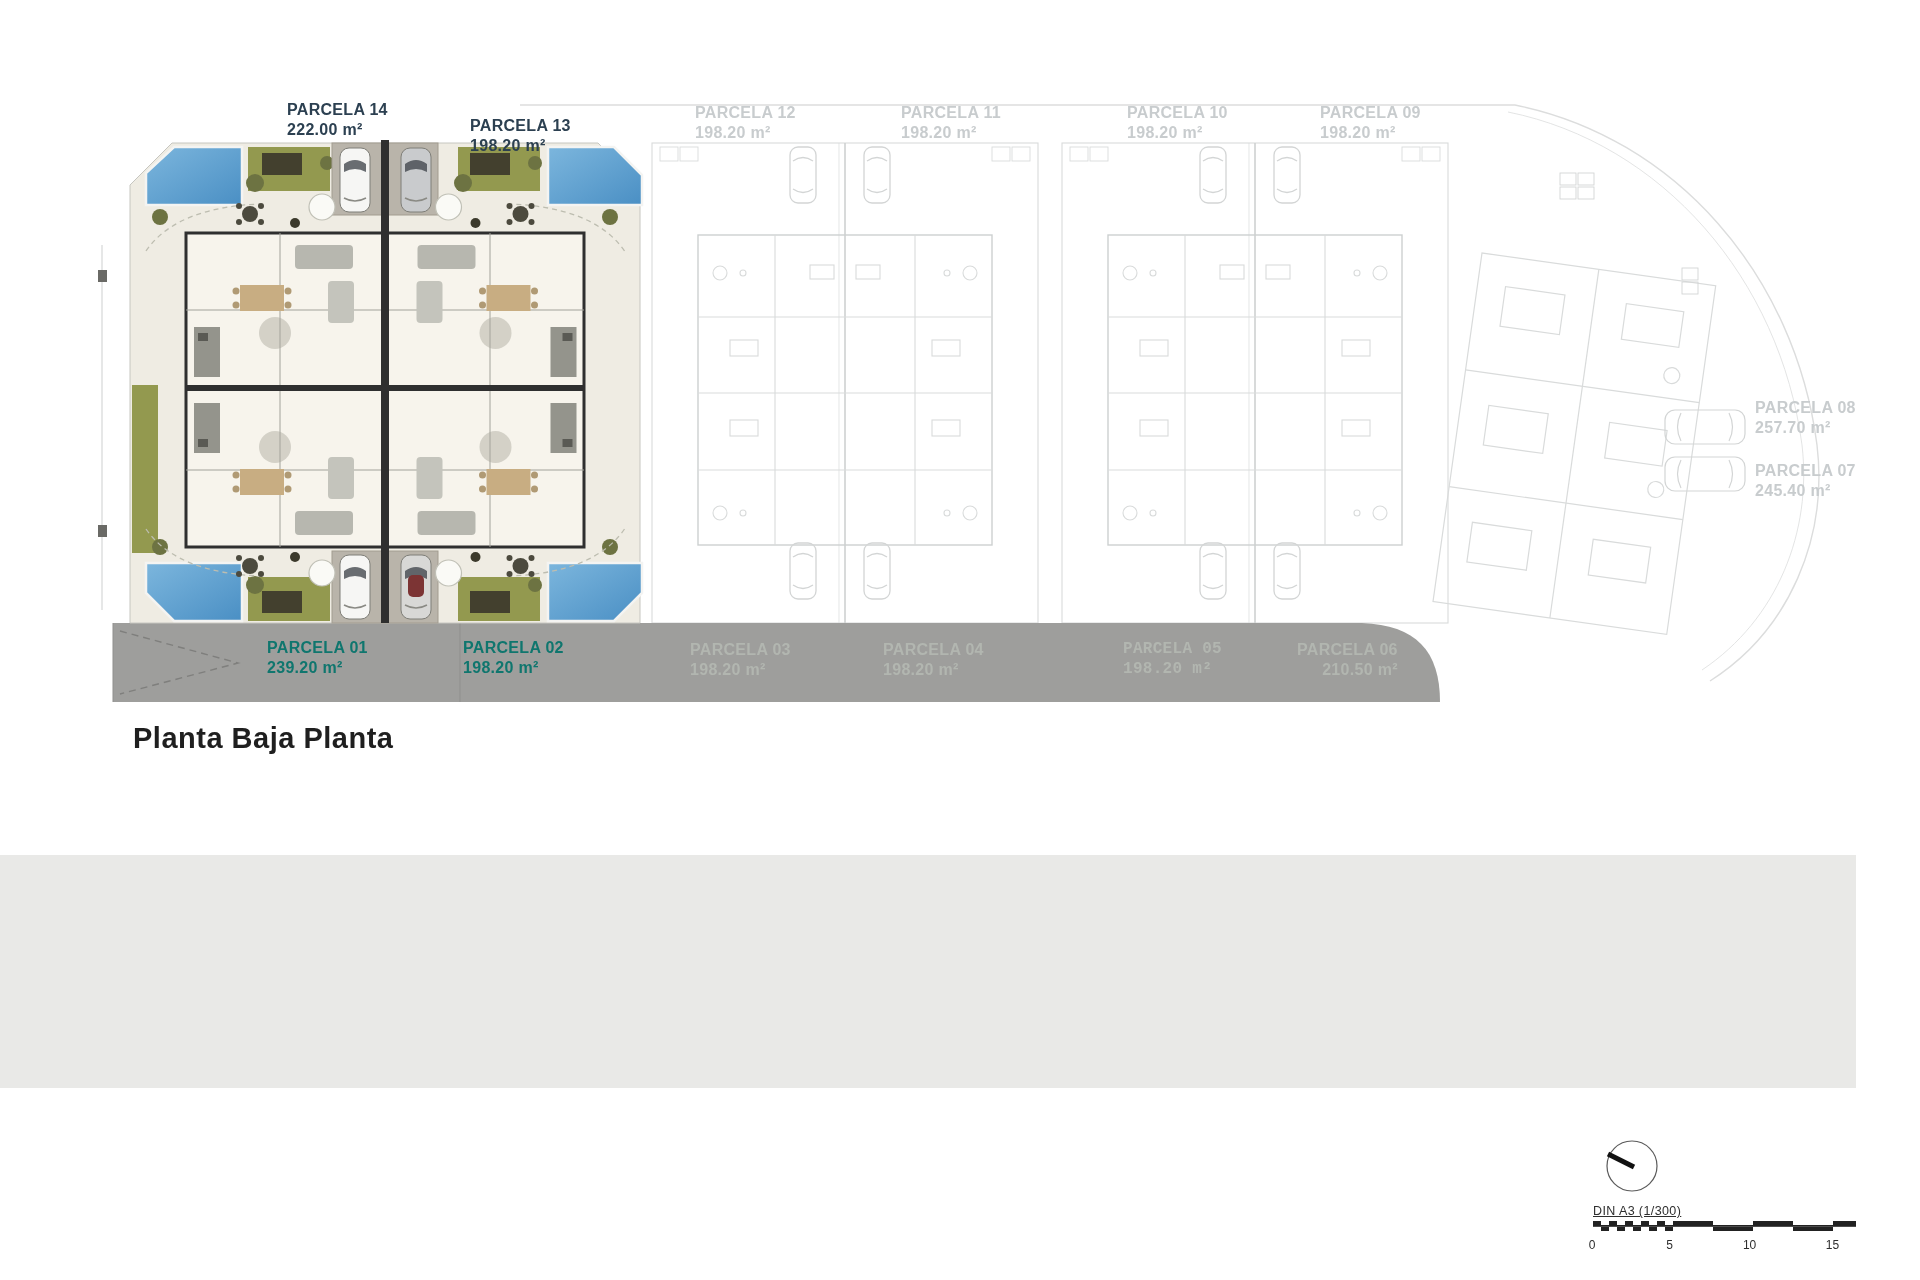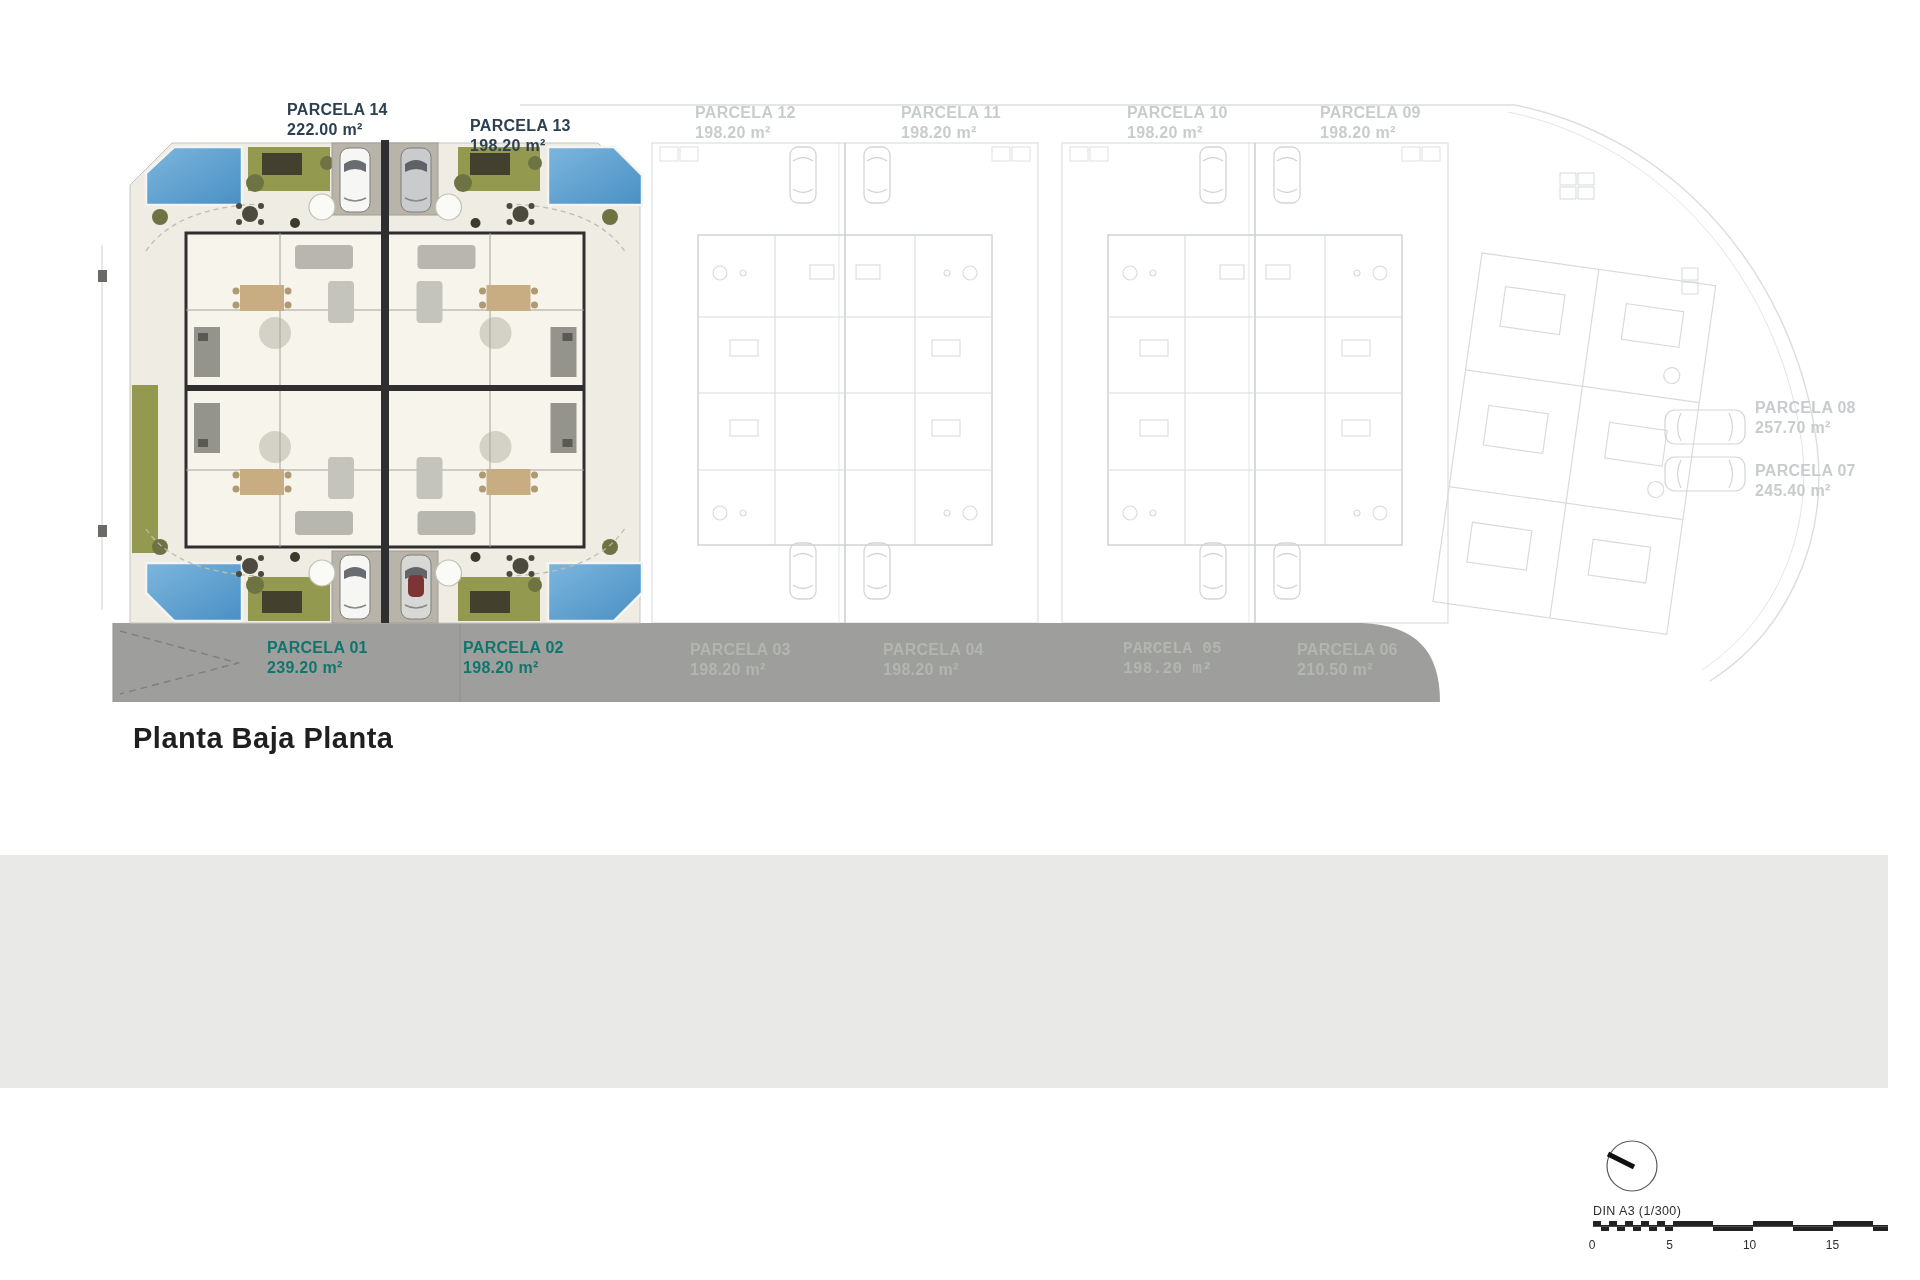--- a/index.html
+++ b/index.html
@@ -1,35 +1,35 @@
 <!DOCTYPE html>
 <html><head>
 <meta charset="utf-8">
 <style>
   html,body{margin:0;padding:0;background:#ffffff;}
   .canvas{position:relative;width:1856px;height:1280px;background:#ffffff;overflow:hidden;
-          font-family:"Liberation Sans", sans-serif;padding-left:32px;}
+          font-family:"Liberation Sans", sans-serif;}
 
   
   .plabel{position:absolute;line-height:1.2;letter-spacing:.3px;white-space:nowrap;}
   .plabel .nm{font-weight:bold;font-size:16px;display:block;}
   .plabel .ar{font-weight:bold;font-size:16px;display:block;margin-top:1px;}
   .plabel.active{color:#2c4051;}
   .plabel.faded{color:#c8ccce;}
   .plabel.band-dark{color:#0f766e;}
   .plabel.band-faded{color:#b2b6b0;}
 
   .page-title{position:absolute;left:133px;top:722px;font-size:29px;font-weight:600;
               color:#1f1f1f;letter-spacing:.5px;}
 
   
   .thumb-band{position:absolute;left:0;top:855px;width:1920px;height:233px;background:#e9e9e7;}
 
   
-  .din-label{position:absolute;left:1593px;top:1204px;font-size:12.5px;color:#2e2e2e;letter-spacing:.4px;}
+  .din-label{position:absolute;left:1593px;top:1204px;font-size:12.5px;color:#2e2e2e;letter-spacing:.4px;text-decoration:underline;}
   .tick-row{position:absolute;left:1588px;top:1238px;width:334px;display:flex;justify-content:space-between;
             font-size:12px;color:#2e2e2e;}
   .tick-row span{min-width:8px;text-align:center;}
 
   .abs{position:absolute;}
 </style>
 </head>
 <body>
 
 <div class="canvas">
@@ -281,21 +281,21 @@
     <span class="ar">198.20 m²</span>
   </div>
   <div class="plabel band-faded" style="left:883px;top:640px;">
     <span class="nm">PARCELA 04</span>
     <span class="ar">198.20 m²</span>
   </div>
   <div class="plabel band-faded" style="left:1123px;top:640px;font-family:Liberation Mono, monospace;">
     <span class="nm">PARCELA 05</span>
     <span class="ar">198.20 m²</span>
   </div>
-  <div class="plabel band-faded" style="left:1297px;top:640px;">
+  <div class="plabel band-faded" style="left:1297px;top:640px;text-align:right;">
     <span class="nm">PARCELA 06</span>
     <span class="ar">210.50 m²</span>
   </div>
 
   <div class="page-title">Planta Baja Planta</div>
 
   <div class="thumb-band">
 
     
 

